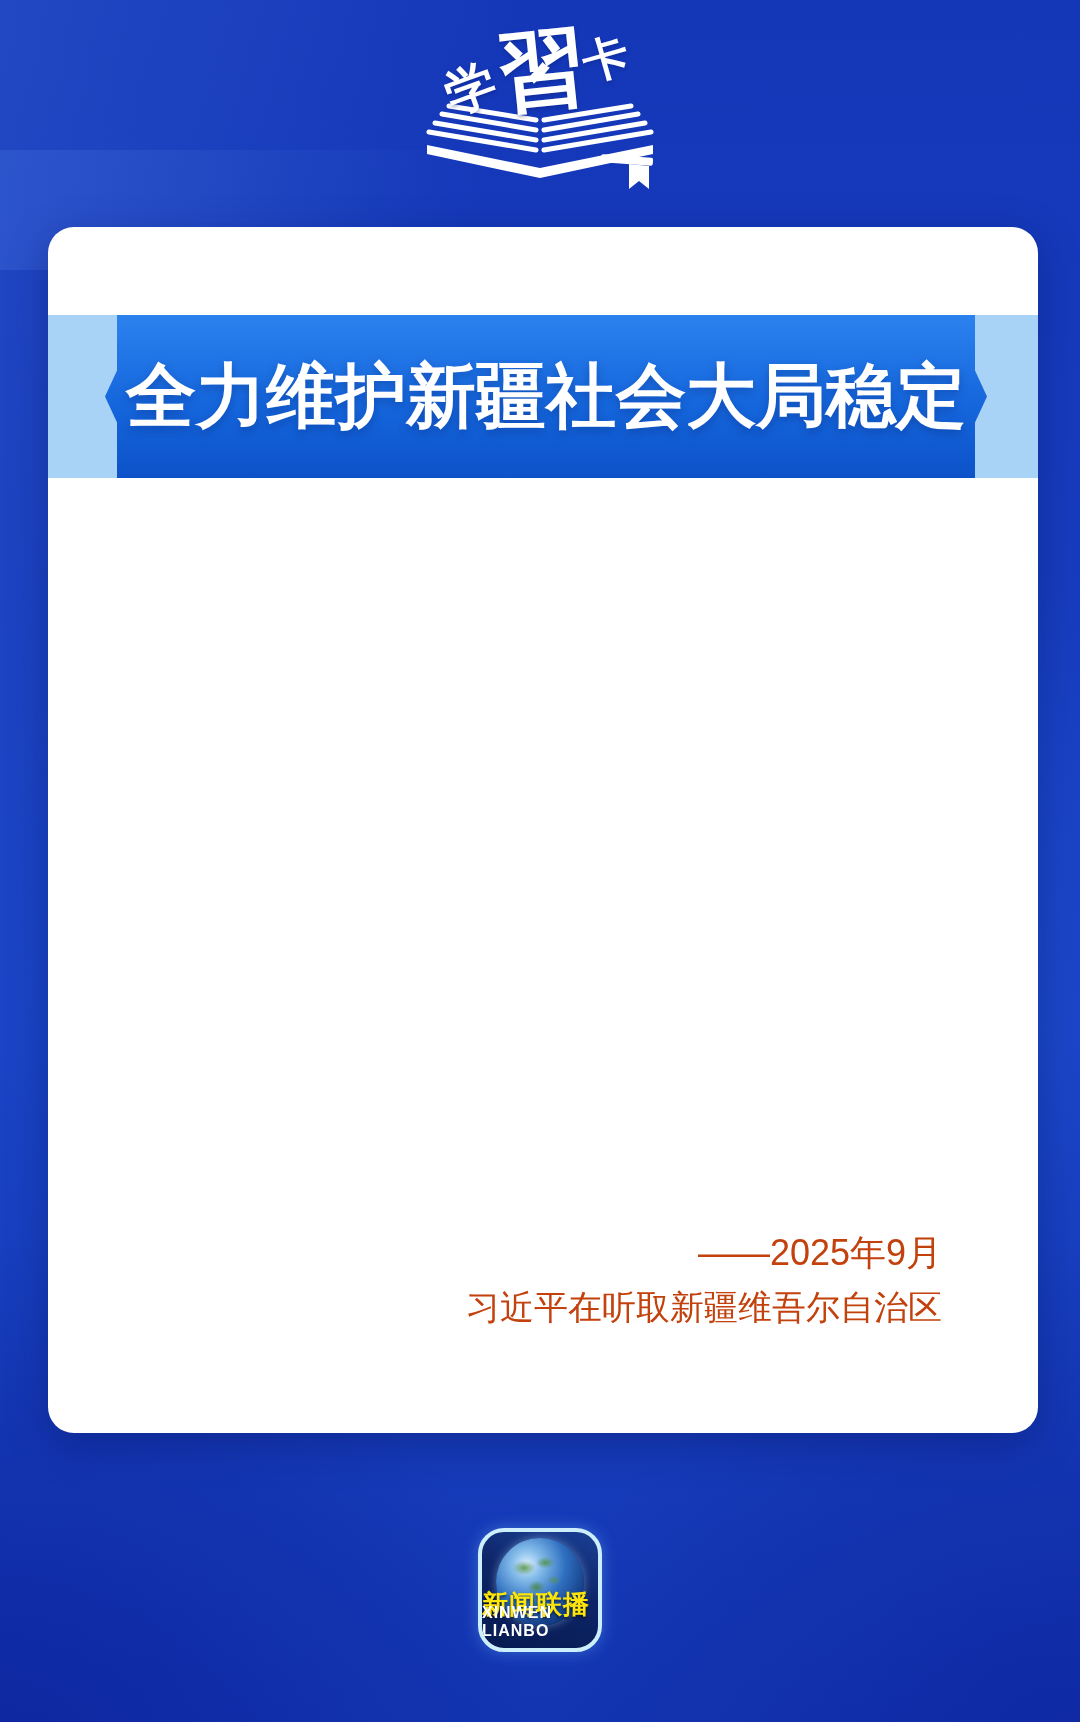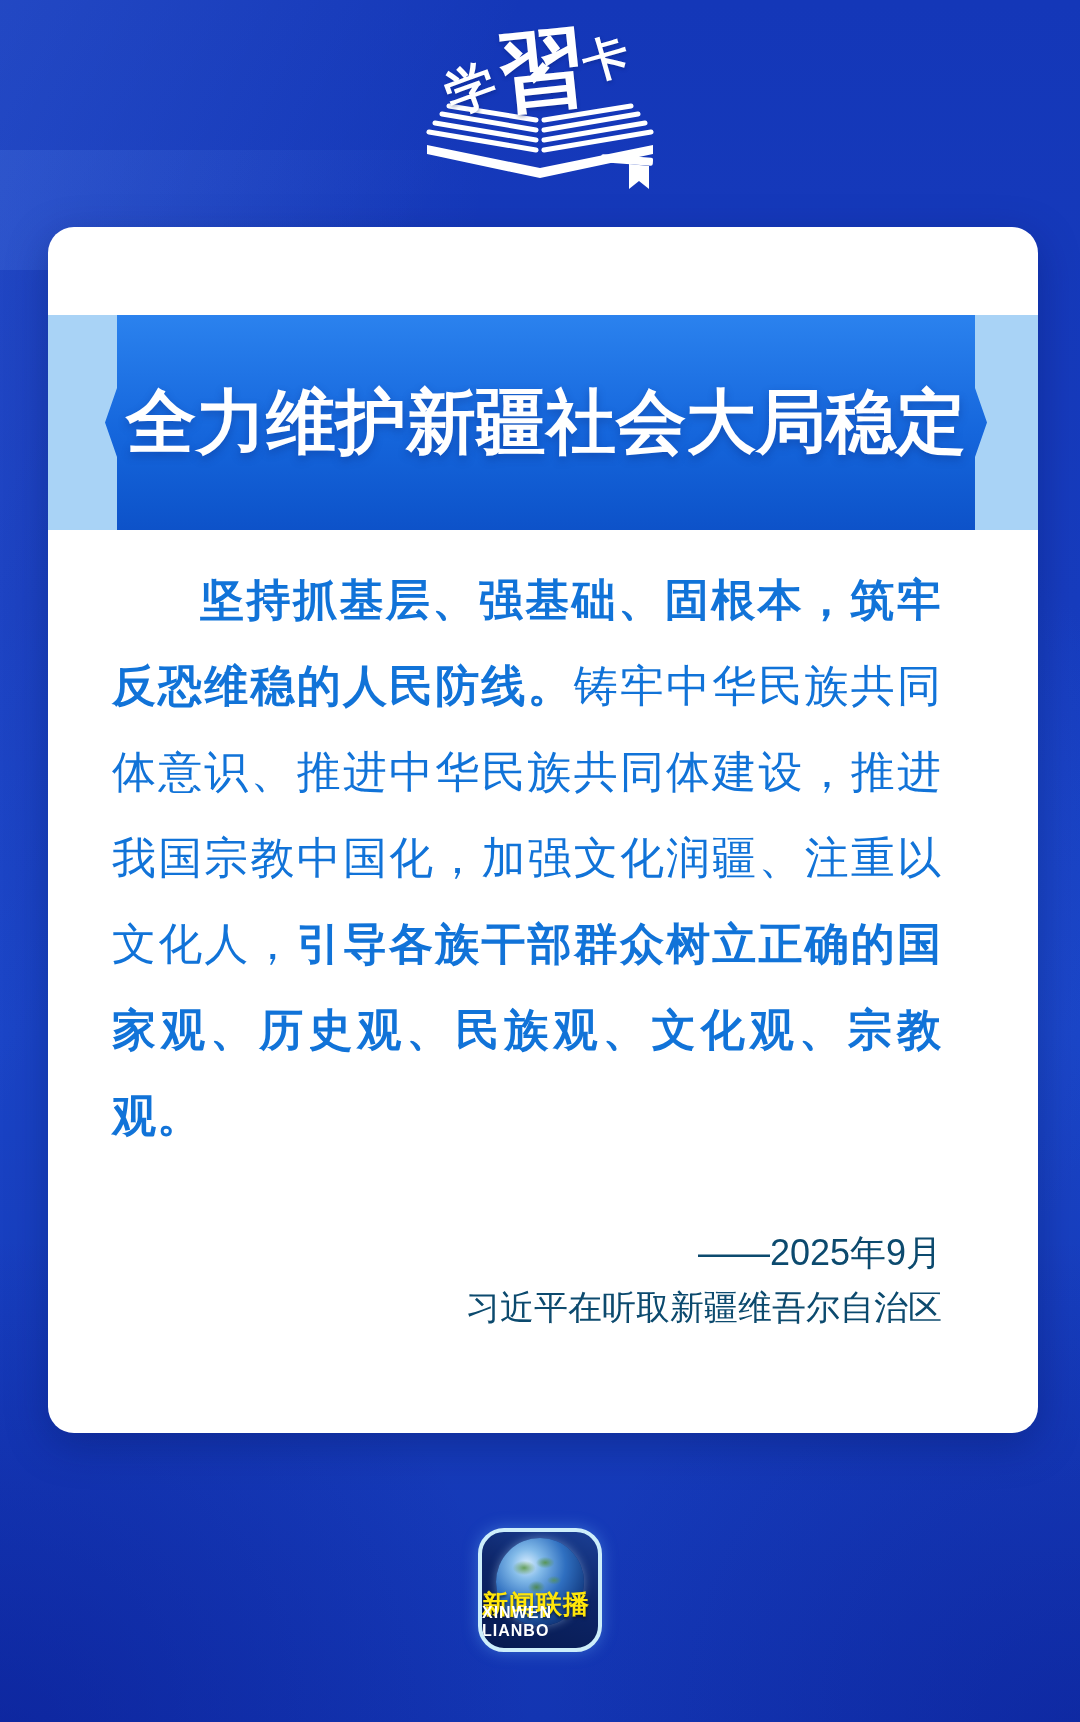--- a/index.html
+++ b/index.html
@@ -28,42 +28,42 @@
   .logo-chars .c2{font-size:88px;margin:0 2px;}
   .logo-chars .c3{font-size:46px;transform:rotate(-10deg) translateY(-26px);}
   .book-wrap{margin-top:-16px;}
 
   
   .card{position:absolute;left:48px;top:227px;width:990px;height:1206px;
     background:#ffffff;border-radius:26px;
     box-shadow:0 12px 40px rgba(5,20,90,.35);}
 
   
-  .banner-row{position:absolute;left:0;top:88px;width:100%;height:215px;}
+  .banner-row{position:absolute;left:0;top:88px;width:100%;height:163px;}
   .strip{position:absolute;top:0;bottom:0;background:#a9d3f6;}
   .strip.left{left:0;width:69px;}
   .strip.right{right:0;width:63px;}
   .banner-dark{position:absolute;left:57px;right:51px;top:0;bottom:0;
     background:linear-gradient(180deg,#2b82ee 0%,#1566dc 55%,#0d52c9 100%);
     clip-path:polygon(12px 0,calc(100% - 12px) 0,calc(100% - 12px) 34%,100% 50%,
       calc(100% - 12px) 66%,calc(100% - 12px) 100%,12px 100%,12px 66%,0 50%,12px 34%);
     display:flex;align-items:center;justify-content:center;}
   .banner-dark h1{margin:0;font-size:70px;font-weight:900;color:#ffffff;
     letter-spacing:0;white-space:nowrap;
     text-shadow:0 4px 8px rgba(8,40,120,.35);}
 
   
   .quote{position:absolute;left:64px;right:96px;top:330px;margin:0;
     font-size:44px;line-height:86px;color:#1173d8;
     text-align:justify;text-indent:2em;letter-spacing:1px;}
   .quote .bold{font-weight:900;}
 
   
   .attribution{position:absolute;right:96px;top:1002px;text-align:right;
-    font-size:34px;line-height:48px;color:#0c4a6e;}
+    font-size:34px;line-height:48px;color:#c2410c;}
   .attribution .date{font-size:36px;margin-bottom:6px;}
 
   
   .bottom-logo{position:absolute;left:50%;top:1528px;transform:translateX(-50%);}
   .tile{position:relative;width:124px;height:124px;border-radius:26px;
     border:4px solid #cdeefb;overflow:hidden;box-sizing:border-box;
     background:linear-gradient(200deg,#1b3f94 0%,#0d2568 45%,#071a50 100%);
     box-shadow:0 0 16px rgba(120,200,255,.35);}
   .globe{position:absolute;left:50%;top:6px;transform:translateX(-50%);
     width:88px;height:88px;border-radius:50%;
@@ -117,21 +117,20 @@
   <main class="card">
 
     <div class="banner-row">
       <div class="strip left"></div>
       <div class="strip right"></div>
       <div class="banner-dark">
         <h1>全力维护新疆社会大局稳定</h1>
       </div>
     </div>
 
-    <p class="quote"><span class="bold">坚持抓基层、强基础、固根本，筑牢反恐维稳的人民防线。</span><span>铸牢中华民族共同体意识、推进中华民族共同体建设，推进我国宗教中国化，加强文化润疆、注重以文化人，</span><span class="bold">引导各族干部群众树立正确的国家观、历史观、民族观、文化观、宗教观。</span></p>
 
     <div class="attribution">
       <div class="date">——2025年9月</div>
       <div>习近平在听取新疆维吾尔自治区</div>
     </div>
   </main>
 
   <footer class="bottom-logo">
     <div class="tile">
       <div class="globe"></div>

